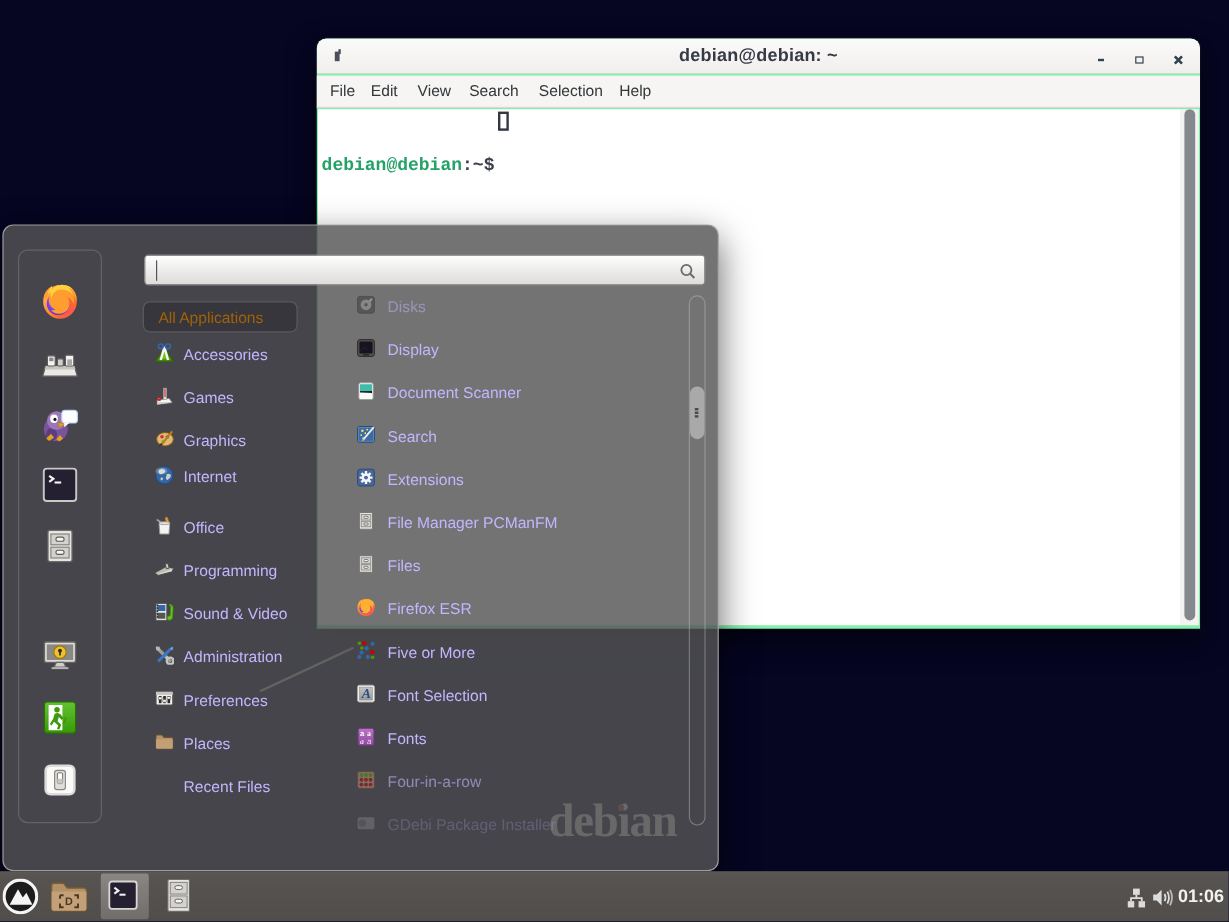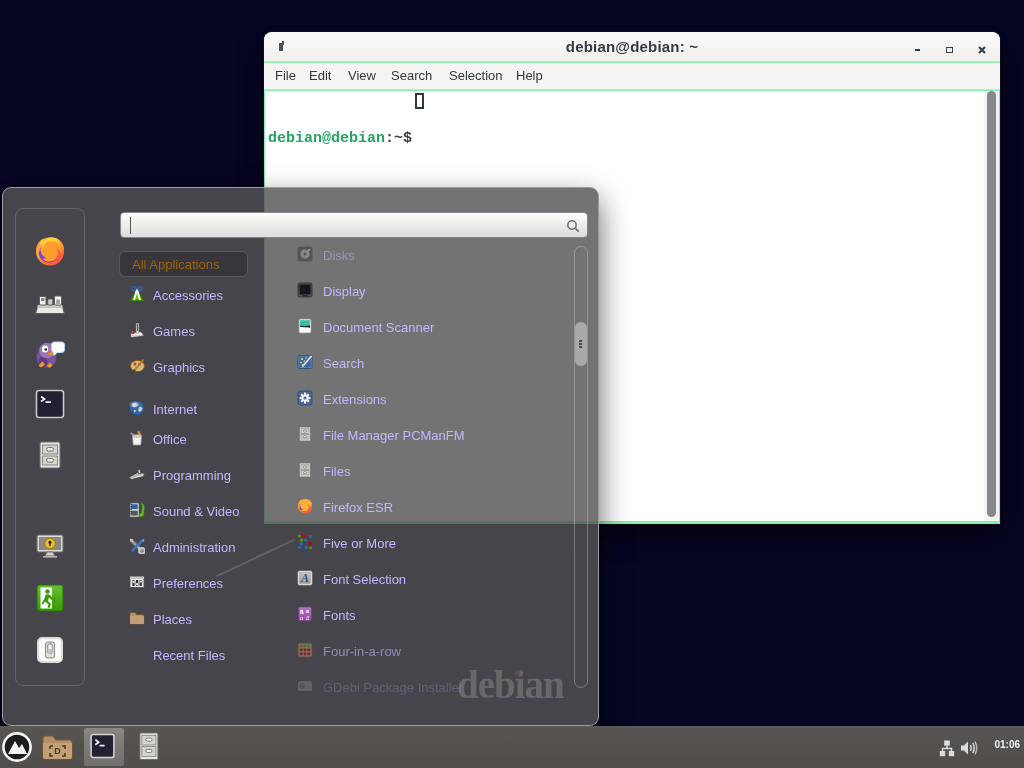--- a/index.html
+++ b/index.html
@@ -52,21 +52,21 @@
 .cat .ic, .app .ic { position:absolute; left:0; top:0; width:16px; height:16px; }
 .app { position:absolute; left:294px; width:260px; height:20px; }
 .app .lbl { left:26px; }
 #menu .strack { left:571px; top:58px; width:14px; height:442px; border:1px solid rgba(205,205,205,.38); border-radius:7px; }
 #menu .sthumb2 { left:572px; top:134px; width:12px; height:44px; background:rgba(205,205,207,.6); border-radius:6px; }
 #menu .sthumb2 i { position:absolute; left:4px; width:3px; height:1.5px; background:#4a4a4a; }
 
 
 #taskbar { left:0; top:726px; width:1024px; height:42px;
   background:linear-gradient(#5b5855 0%,#565351 12%,#504d4b 100%); }
-#taskbar .clock { right:4px; top:13px; font-size:10px; font-weight:bold; color:#f2f2f2; }
+#taskbar .clock { right:4px; top:13px; font-size:15px; font-weight:bold; color:#f2f2f2; }
 .termbtn { left:84px; top:2px; width:40px; height:38px; background:linear-gradient(#8a8683,#716d6a); border-radius:2px; }
 </style>
 </head>
 <body>
 <div class="abs" id="wm-debian">debian<span class="rdot"></span></div>
 <div class="abs" id="wm-line"></div>
 
 <div class="abs" id="term">
   <div class="abs titlebar"></div>
   <div class="abs wicon"></div>
@@ -133,21 +133,21 @@
         <svg class="ic" viewBox="0 0 16 16">
           <ellipse cx="8.5" cy="8" rx="7" ry="5.6" fill="#dcb97e" stroke="#8f5902" stroke-width=".9"></ellipse>
           <circle cx="6" cy="6" r="1.5" fill="#cc3333"></circle>
           <circle cx="10.5" cy="6.2" r="1.5" fill="#3465a4"></circle>
           <circle cx="7" cy="10" r="1.5" fill="#73c216"></circle>
           <path d="M14.5 1.5 L6 12" stroke="#c17d11" stroke-width="1.8"></path>
           <path d="M5.2 11 L3 14.5 L6.6 12.6 Z" fill="#2e3436"></path>
         </svg>
         <span class="lbl">Graphics</span>
       </div>
-    <div class="cat" style="top:212px">
+    <div class="cat" style="top:200px">
         <svg class="ic" viewBox="0 0 16 16">
           <circle cx="8" cy="8" r="7.2" fill="#3465a4"></circle>
           <circle cx="8" cy="8" r="7.2" fill="none" stroke="#204a87" stroke-width=".8"></circle>
           <path d="M3 4 Q6 2 8 3.5 Q10 5 7 6.5 Q4 8 3.5 6 Z" fill="#d3d7cf" opacity=".95"></path>
           <path d="M10 7 Q13 6 13.5 8.5 Q13 11 10.5 12 Q8.5 11 9.5 9 Z" fill="#d3d7cf" opacity=".95"></path>
           <path d="M5 10 Q7 9.5 7 11 Q6 13 4.8 12 Z" fill="#d3d7cf" opacity=".9"></path>
           <ellipse cx="5.5" cy="4.5" rx="5" ry="3" fill="#fff" opacity=".25"></ellipse>
         </svg>
         <span class="lbl">Internet</span>
       </div>

